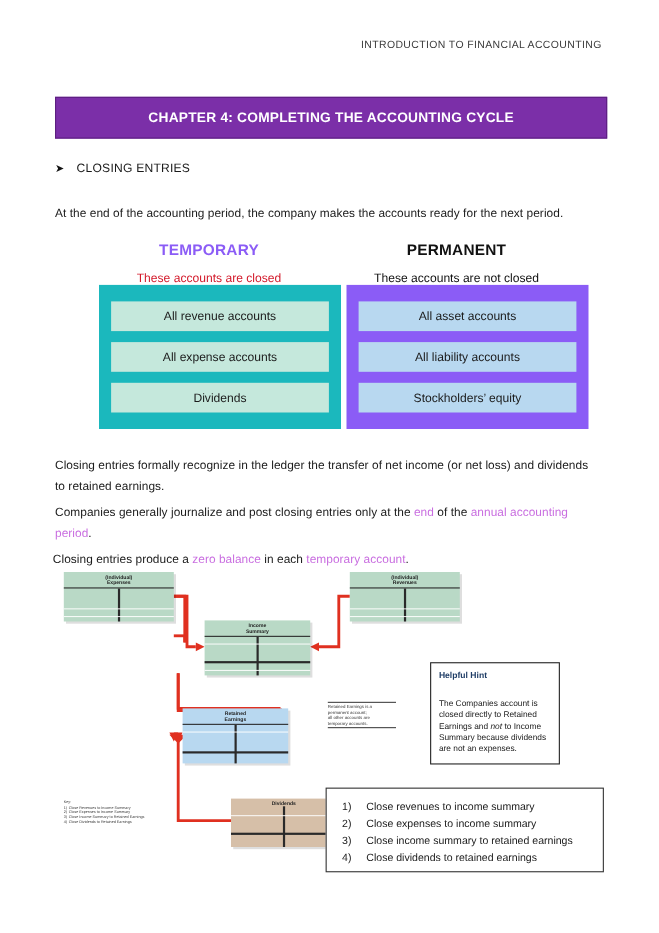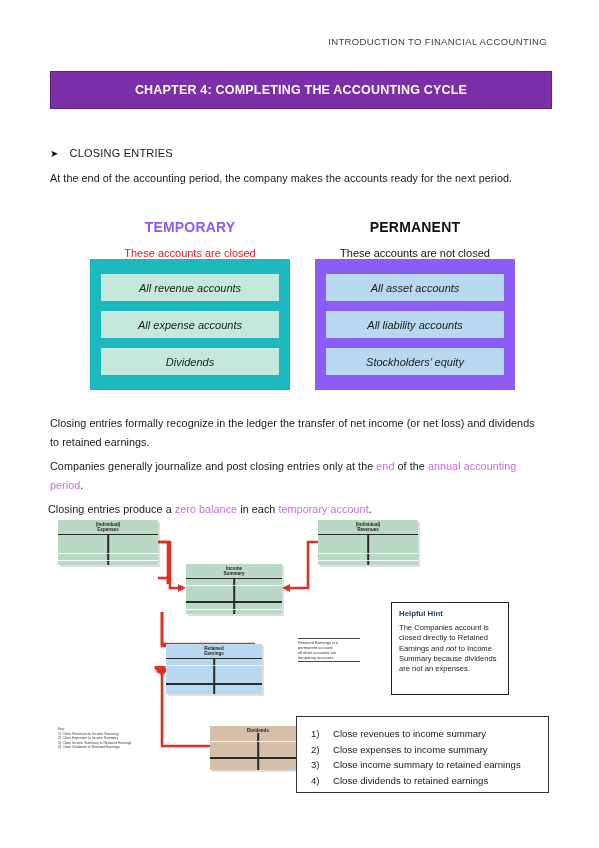--- a/index.html
+++ b/index.html
@@ -12,60 +12,60 @@
 
   
   .running-head{
     position:absolute;top:36px;right:52px;
     font-size:9.5px;letter-spacing:.35px;color:#3b3b3b;
     white-space:nowrap;
   }
 
   
   .banner{
-    position:absolute;left:50px;top:71px;width:500px;height:36px;
+    position:absolute;left:50px;top:88px;width:500px;height:36px;
     background:#7B2FA8;border:1px solid #5d1f80;
     display:flex;align-items:center;justify-content:center;
   }
   .banner-text{
     color:#ffffff;font-weight:bold;font-size:12.5px;letter-spacing:.2px;
     white-space:nowrap;
   }
 
   
   .bullet-head{
     position:absolute;left:50px;top:147px;
     font-size:11px;letter-spacing:.2px;display:flex;gap:11px;align-items:center;
   }
   .arrow-glyph{font-size:10px;color:#111;}
   .para{
     position:absolute;font-size:10.8px;line-height:19px;color:#1a1a1a;
     letter-spacing:.05px;
   }
-  .p1{left:50px;top:169px;width:485px;}
+  .p1{left:50px;top:185px;width:485px;}
   .p2{left:50px;top:414px;width:485px;}
   .p3{left:50px;top:457px;width:470px;}
   .p4{left:48px;top:500px;width:470px;}
   .hl{color:#c96ee0;}
 
   
   .col-head{position:absolute;text-align:center;width:200px;}
   .col-head .big{font-size:14px;font-weight:bold;letter-spacing:.2px;}
   .col-head .sub{font-size:11px;margin-top:12px;}
   .ch-left{left:90px;top:219px;}
   .ch-left .big{color:#8b5cf6;}
   .ch-left .sub{color:#d31a2b;}
   .ch-right{left:315px;top:219px;}
   .ch-right .big{color:#111;}
   .ch-right .sub{color:#111;}
 
   .outer-box{
-    position:absolute;width:200px;height:131px;
+    position:absolute;width:220px;height:131px;
     display:flex;flex-direction:column;justify-content:center;
-    gap:10px;padding:0 11px;box-sizing:border-box;font-style:italic;
+    gap:10px;padding:0 11px;box-sizing:border-box;
   }
   .ob-left{left:90px;top:259px;background:#1BB8BD;}
   .ob-right{left:315px;top:259px;background:#8b5cf6;}
   .inner-box{
     height:27px;display:flex;align-items:center;justify-content:center;
     font-size:11px;color:#1b1b1b;
   }
   .ob-left .inner-box{background:#C5E8DC;}
   .ob-right .inner-box{background:#B8D8F0;}
 
@@ -95,21 +95,21 @@
     font-size:4px;line-height:5px;color:#333;background:#fff;
   }
   .mini-note .mtop{border-top:1px solid #444;border-bottom:1px solid #444;padding:1px 0;}
 
   
   .hint{
     position:absolute;left:391px;top:602px;width:118px;height:93px;
     border:1px solid #222;background:#fff;box-sizing:border-box;
     padding:6px 7px;font-size:7.6px;line-height:10.2px;color:#222;
   }
-  .hint .hint-title{font-weight:bold;color:#1f3d66;font-size:7.8px;margin-bottom:4px;}
+  .hint .hint-title{font-weight:bold;color:#1f3d66;font-size:7.8px;margin-bottom:16px;}
   .hint em{font-style:italic;}
 
   
   .steplist{
     position:absolute;left:296px;top:716px;width:253px;height:77px;
     border:1px solid #333;background:#fff;box-sizing:border-box;
     padding:9px 10px 0 14px;
   }
   .steplist .row{display:flex;gap:9px;font-size:9.6px;line-height:15.5px;color:#1a1a1a;white-space:nowrap;}
   .steplist .num{width:13px;flex:none;}

